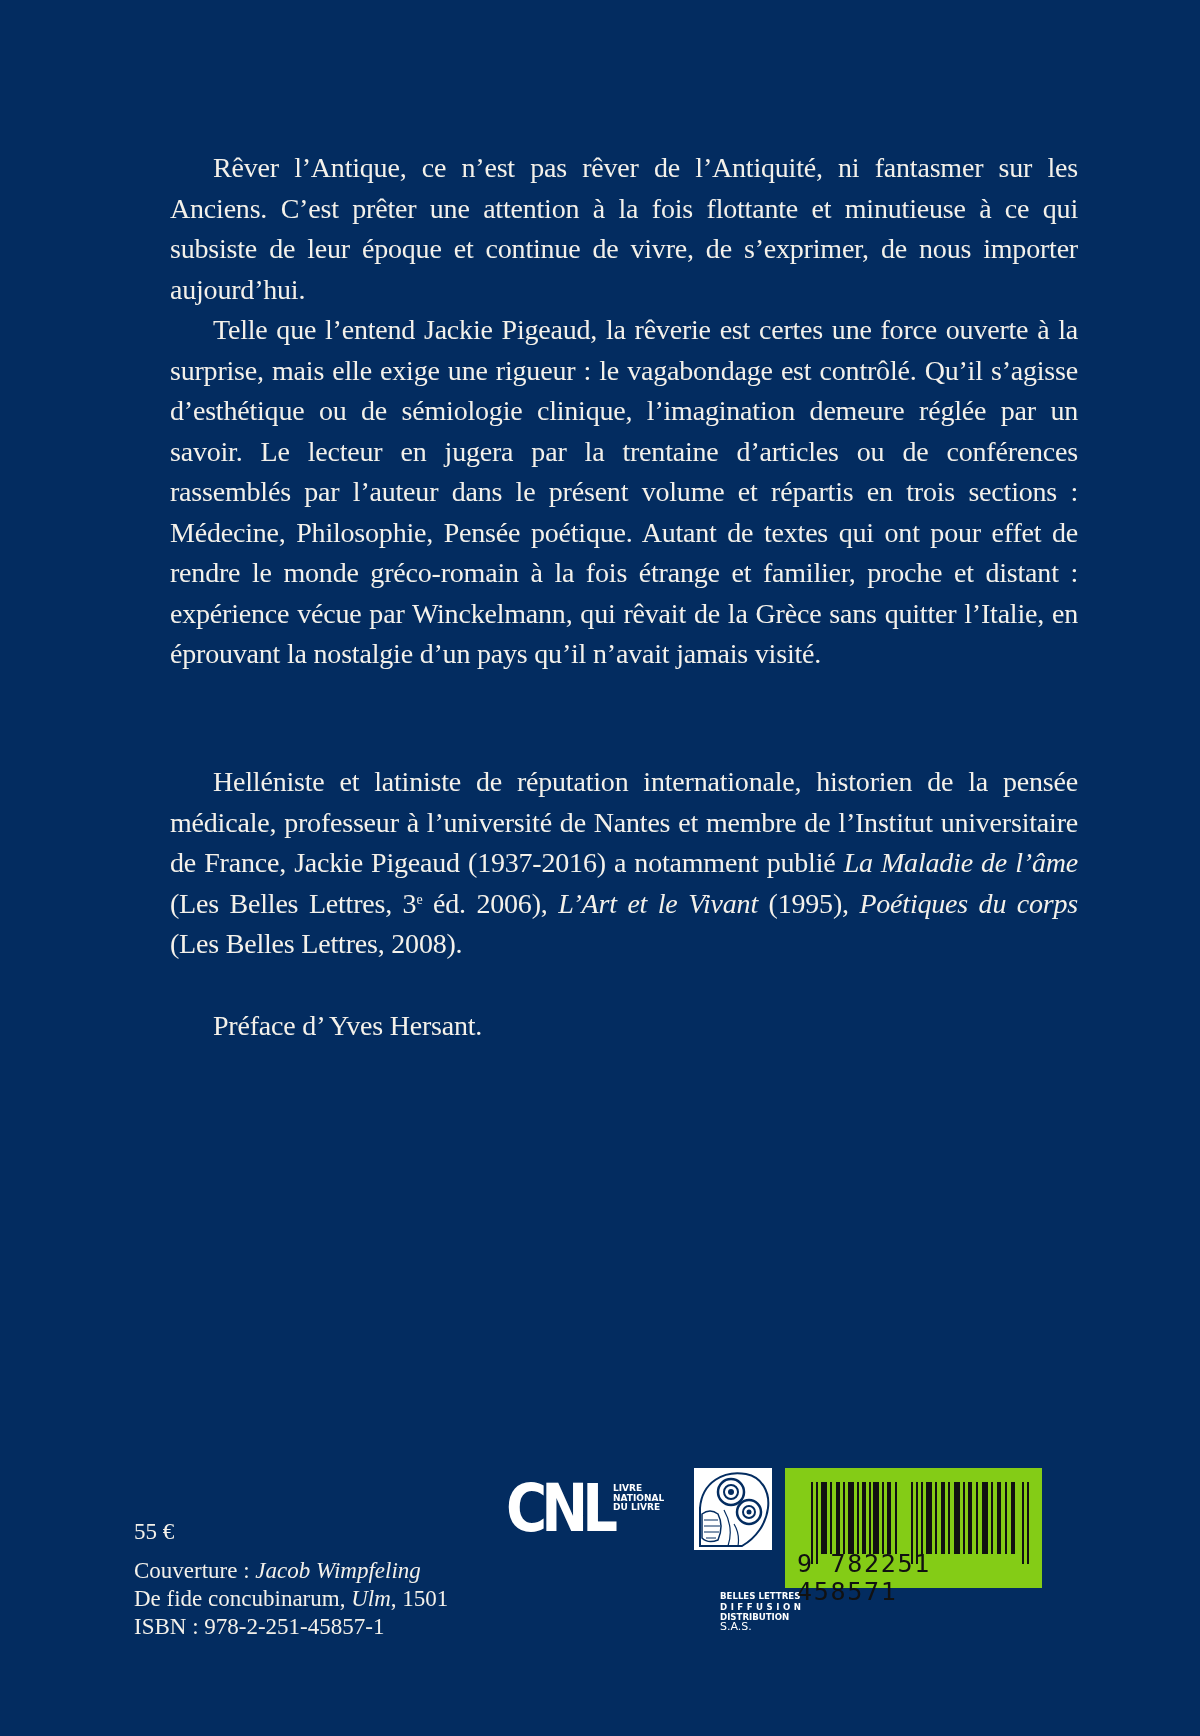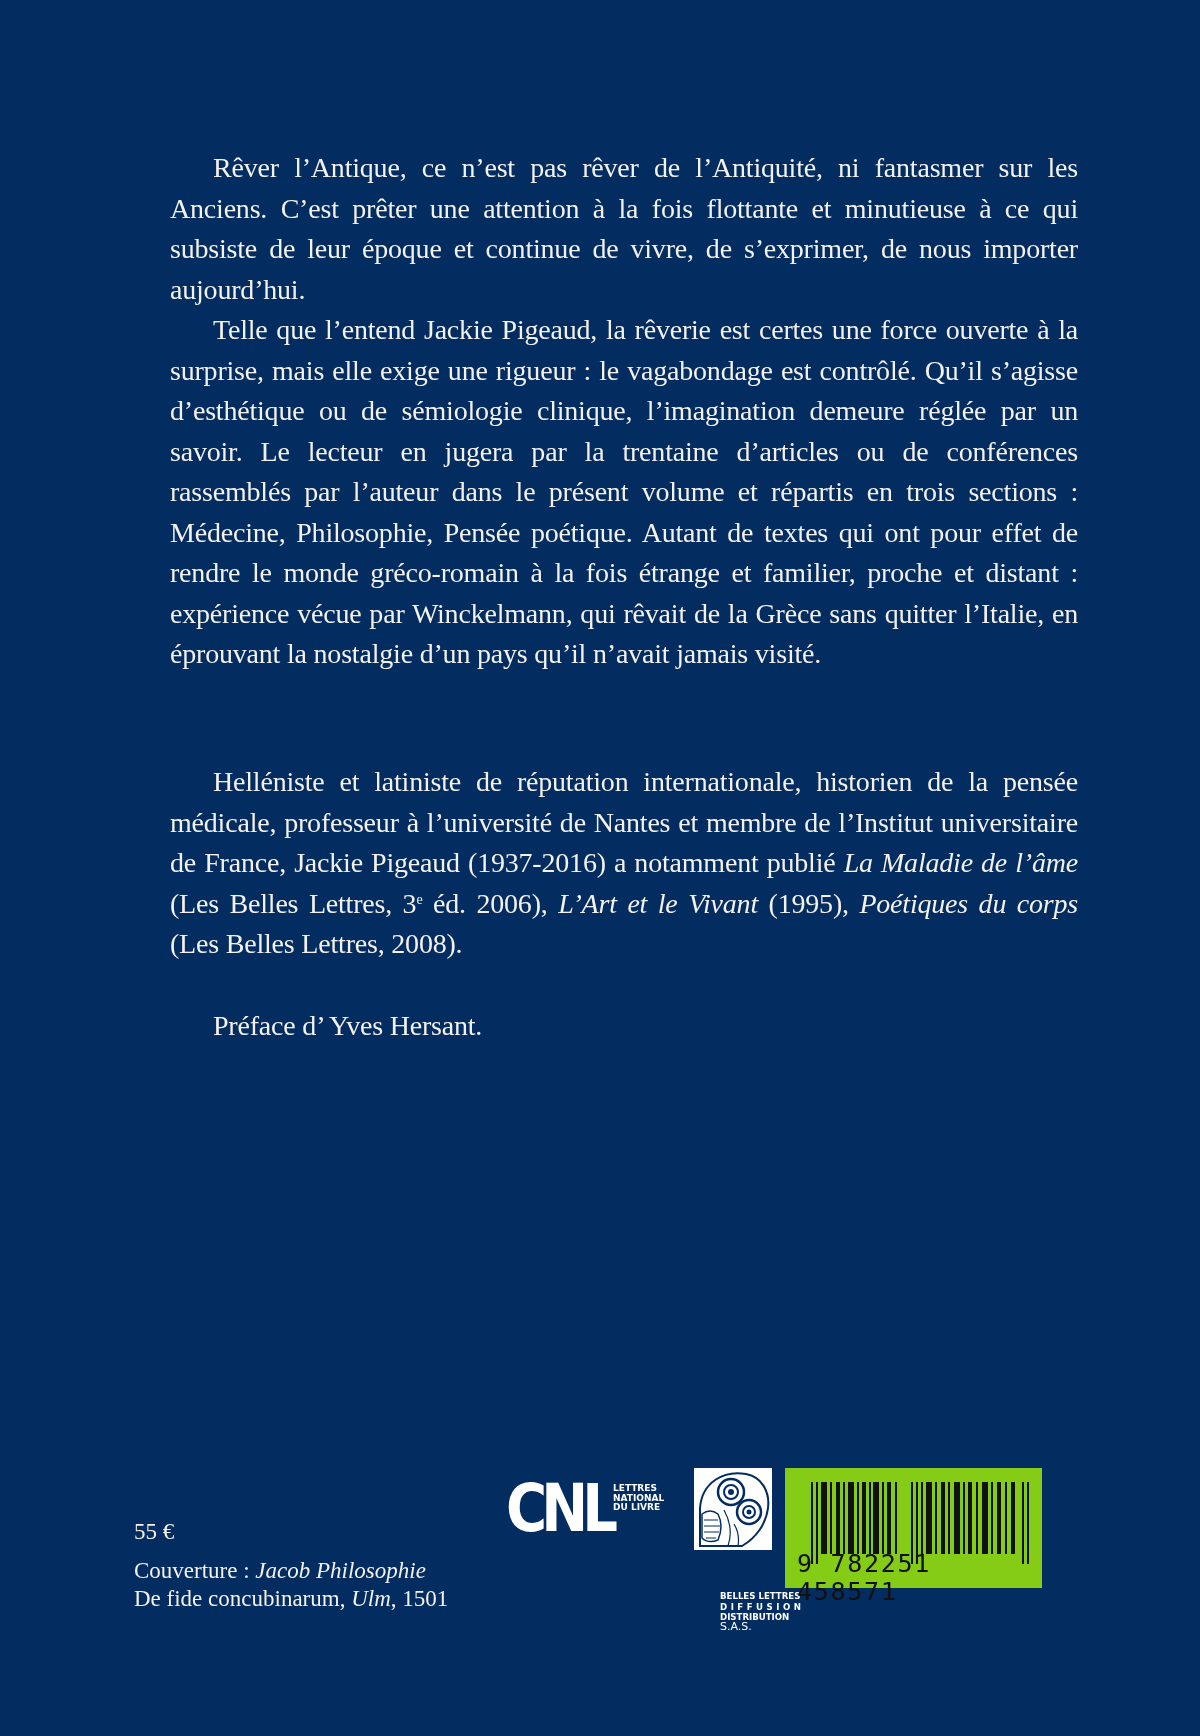--- a/index.html
+++ b/index.html
@@ -42,28 +42,29 @@
 <div class="body-text p3">
   <p><span>Helléniste et latiniste de réputation internationale, historien de la pensée médicale, professeur à l’université de Nantes et membre de l’Institut universitaire de France, Jackie Pigeaud (1937-2016) a notamment publié </span><span class="ital">La Maladie de l’âme</span><span> (Les Belles Lettres, 3</span><sup>e</sup><span> éd. 2006), </span><span class="ital">L’Art et le Vivant</span><span> (1995), </span><span class="ital">Poétiques du corps</span><span> (Les Belles Lettres, 2008).</span></p>
 </div>
 
 <div class="body-text p4">
   <p>Préface d’ Yves Hersant.</p>
 </div>
 
 <div class="colophon">
   <div class="price">55 €</div>
-  <div><span>Couverture : </span><span class="ital">Jacob Philosophie</span></div>
+  <div><span>Couverture : </span><span class="ital">Jacob Wimpfeling</span></div>
   <div><span>De fide concubinarum, </span><span class="ital">Ulm</span><span>, 1501</span></div>
+  <div>ISBN : 978-2-251-45857-1</div>
 </div>
 
 <div class="cnl">
   <div class="cnl-letters">CNL</div>
   <div class="cnl-text">
-    <div>LETTRES</div>
+    <div>LIVRE</div>
     <div>NATIONAL</div>
     <div>DU LIVRE</div>
   </div>
 </div>
 
 <div class="owl-box">
   <svg width="78" height="82" viewBox="0 0 78 82">
     <path d="M6 40 C8 14, 30 2, 52 6 C68 9, 76 24, 74 40 C72 56, 62 70, 48 78 L6 78 Z" fill="none" stroke="#032c60" stroke-width="2"></path>
     <circle cx="37" cy="24" r="13" fill="none" stroke="#032c60" stroke-width="2.5"></circle>
     <circle cx="37" cy="24" r="7" fill="none" stroke="#032c60" stroke-width="2"></circle>

